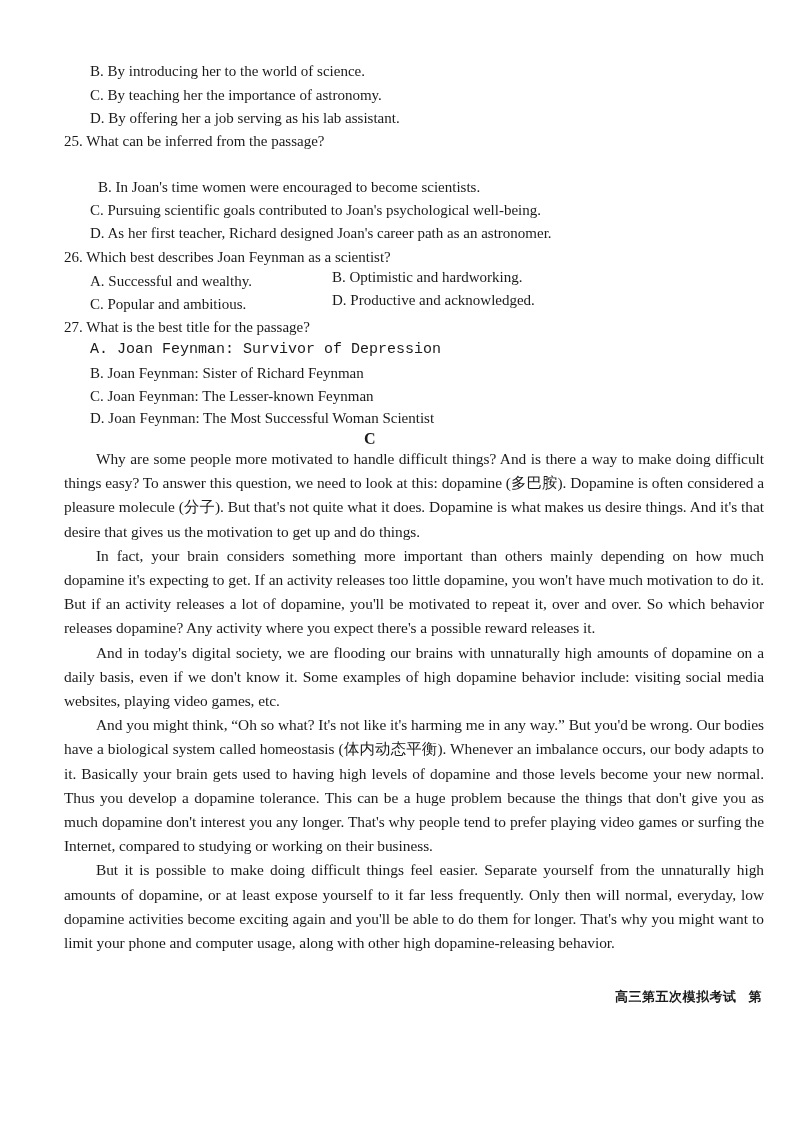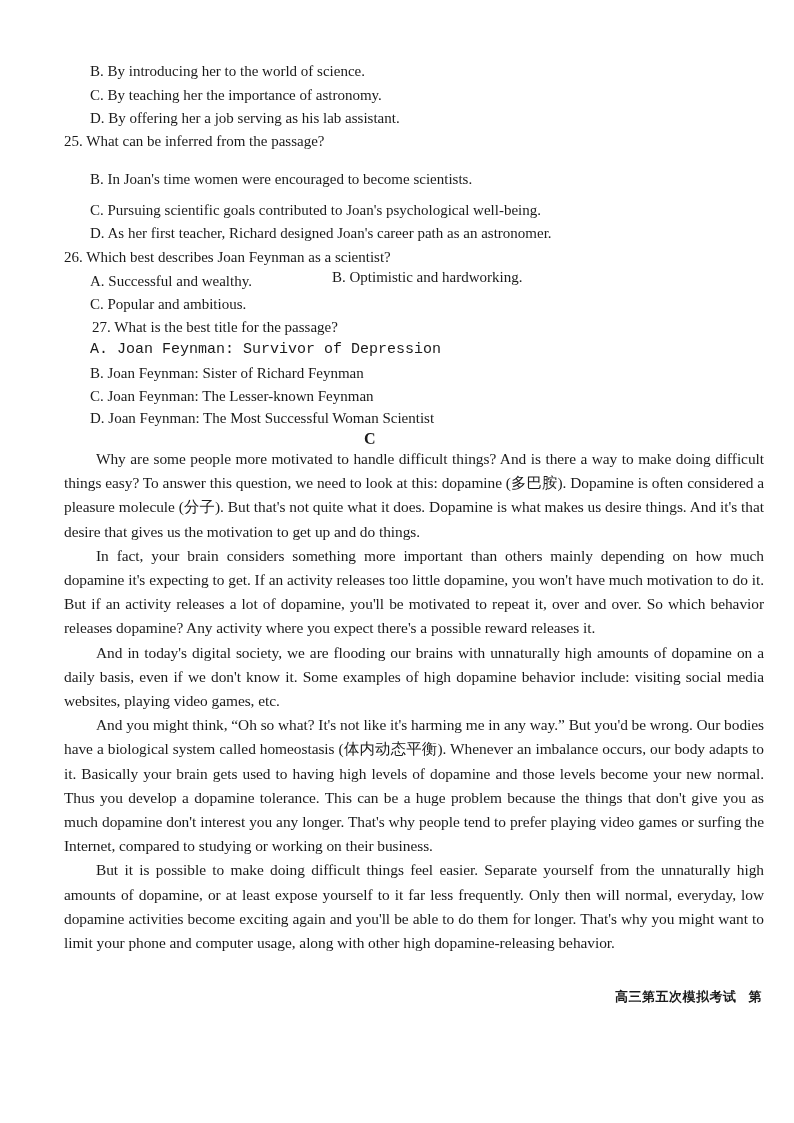--- a/index.html
+++ b/index.html
@@ -89,21 +89,21 @@
   </div>
   <div class="line opt" style="top:107px;">
     <span>D.</span>
     <span>By offering her a job serving as his lab assistant.</span>
   </div>
 
   <div class="line q" style="top:130px;">
     <span>25.</span>
     <span>What can be inferred from the passage?</span>
   </div>
-  <div class="line opt" style="top:168px;">
+  <div class="line opt" style="top:176px;margin-left:8px;">
     <span>B.</span>
     <span>In Joan's time women were encouraged to become scientists.</span>
   </div>
   <div class="line opt" style="top:199px;">
     <span>C.</span>
     <span>Pursuing scientific goals contributed to Joan's psychological well-being.</span>
   </div>
   <div class="line opt" style="top:222px;">
     <span>D.</span>
     <span>As her first teacher, Richard designed Joan's career path as an astronomer.</span>
@@ -118,22 +118,26 @@
     <span>Successful and wealthy.</span>
   </div>
   <div class="line col2" style="top:266px;">
     <span>B.</span>
     <span>Optimistic and hardworking.</span>
   </div>
   <div class="line opt" style="top:293px;">
     <span>C.</span>
     <span>Popular and ambitious.</span>
   </div>
+  <div class="line col2" style="top:289px;">
+    <span>D.</span>
+    <span>Productive and acknowledged.</span>
+  </div>
 
-  <div class="line q" style="top:316px;margin-left:28px;">
+  <div class="line q" style="top:316px;">
     <span>27.</span>
     <span>What is the best title for the passage?</span>
   </div>
   <div class="line opt" style="top:339px;font-family:Liberation Mono, monospace;">
     <span>A.</span>
     <span>Joan Feynman: Survivor of Depression</span>
   </div>
   <div class="line opt" style="top:362px;">
     <span>B.</span>
     <span>Joan Feynman: Sister of Richard Feynman</span>

